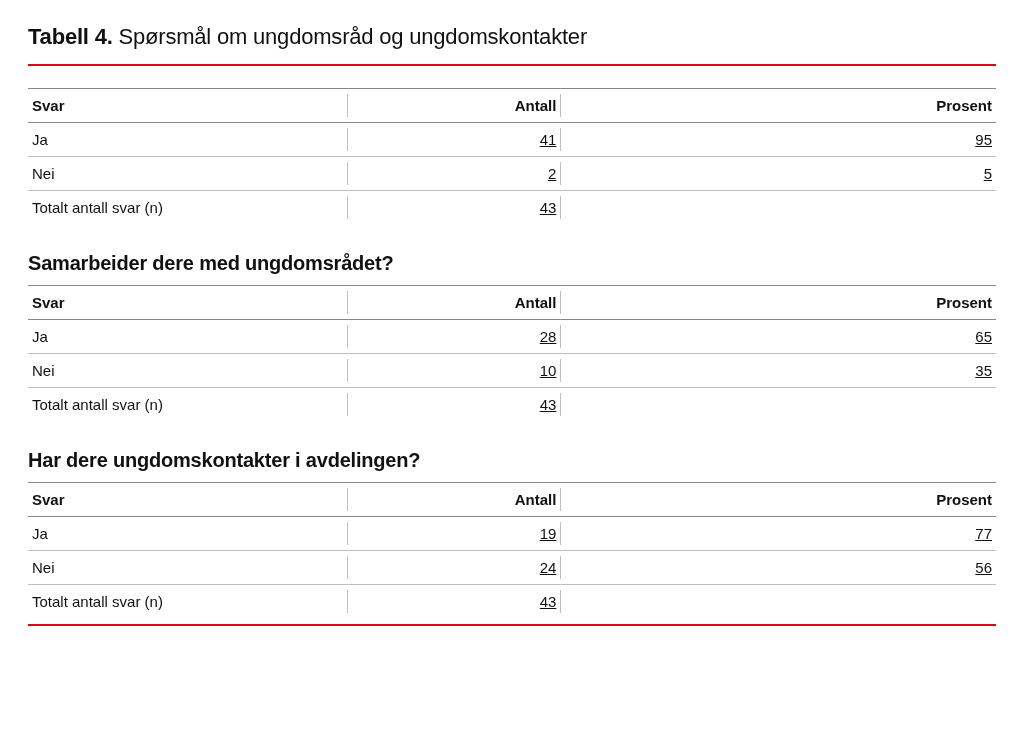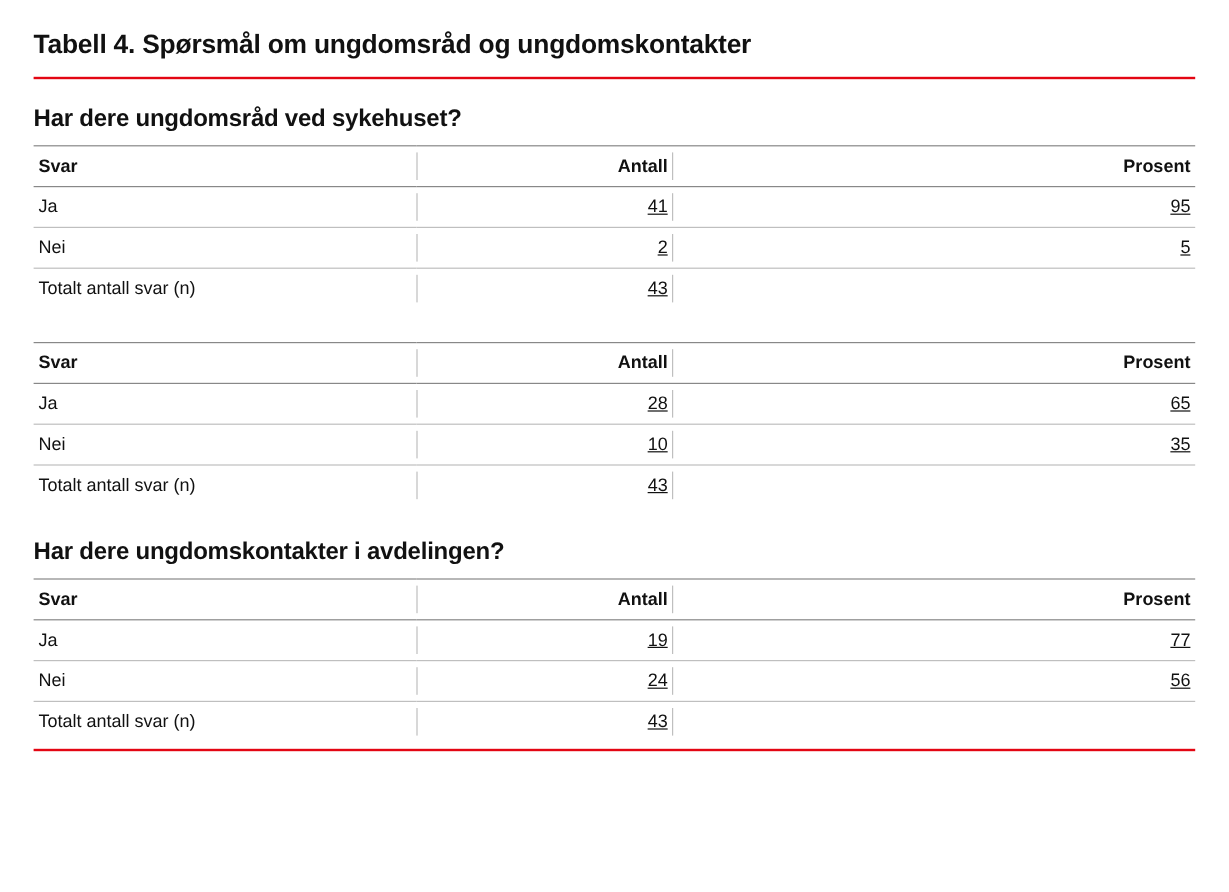--- a/index.html
+++ b/index.html
@@ -10,21 +10,21 @@
     color: #111;
     background: #fff;
     width: 1024px;
   }
   .title-line {
     font-size: 22px;
     margin: 0 0 14px 0;
     letter-spacing: -0.2px;
   }
   .title-line .bold { font-weight: 700; }
-  .title-line .rest { font-weight: 700; }
+  .title-line .rest { font-weight: 400; }
   .rule-red {
     border: none;
     border-top: 2px solid #e30613;
     margin: 0;
   }
   .section { margin-top: 28px; }
   .section:first-of-type { margin-top: 22px; }
   .question {
     font-size: 20px;
     font-weight: 700;
@@ -73,21 +73,20 @@
 
 <p class="title-line">
   <span class="bold">Tabell 4.</span>
   <span class="rest"> </span>
   <span class="rest">Spørsmål om ungdomsråd og ungdomskontakter</span>
 </p>
 
 <hr class="rule-red">
 
 <div class="section">
-  <p class="question">Har dere ungdomsråd ved sykehuset?</p>
   <table>
     <colgroup>
         <col class="c1">
         <col class="c2">
         <col class="c3">
       </colgroup>
     <thead>
       <tr>
         <th>Svar</th>
         <th class="right sep-left">Antall</th>
@@ -108,20 +107,21 @@
       <tr>
         <td>Totalt antall svar (n)</td>
         <td class="right sep-left">43</td>
         <td class="right sep-left"></td>
       </tr>
     </tbody>
   </table>
 </div>
 
 <div class="section">
+  <p class="question">Samarbeider dere med ungdomsrådet?</p>
   <table>
     <colgroup>
         <col class="c1">
         <col class="c2">
         <col class="c3">
       </colgroup>
     <thead>
       <tr>
         <th>Svar</th>
         <th class="right sep-left">Antall</th>

